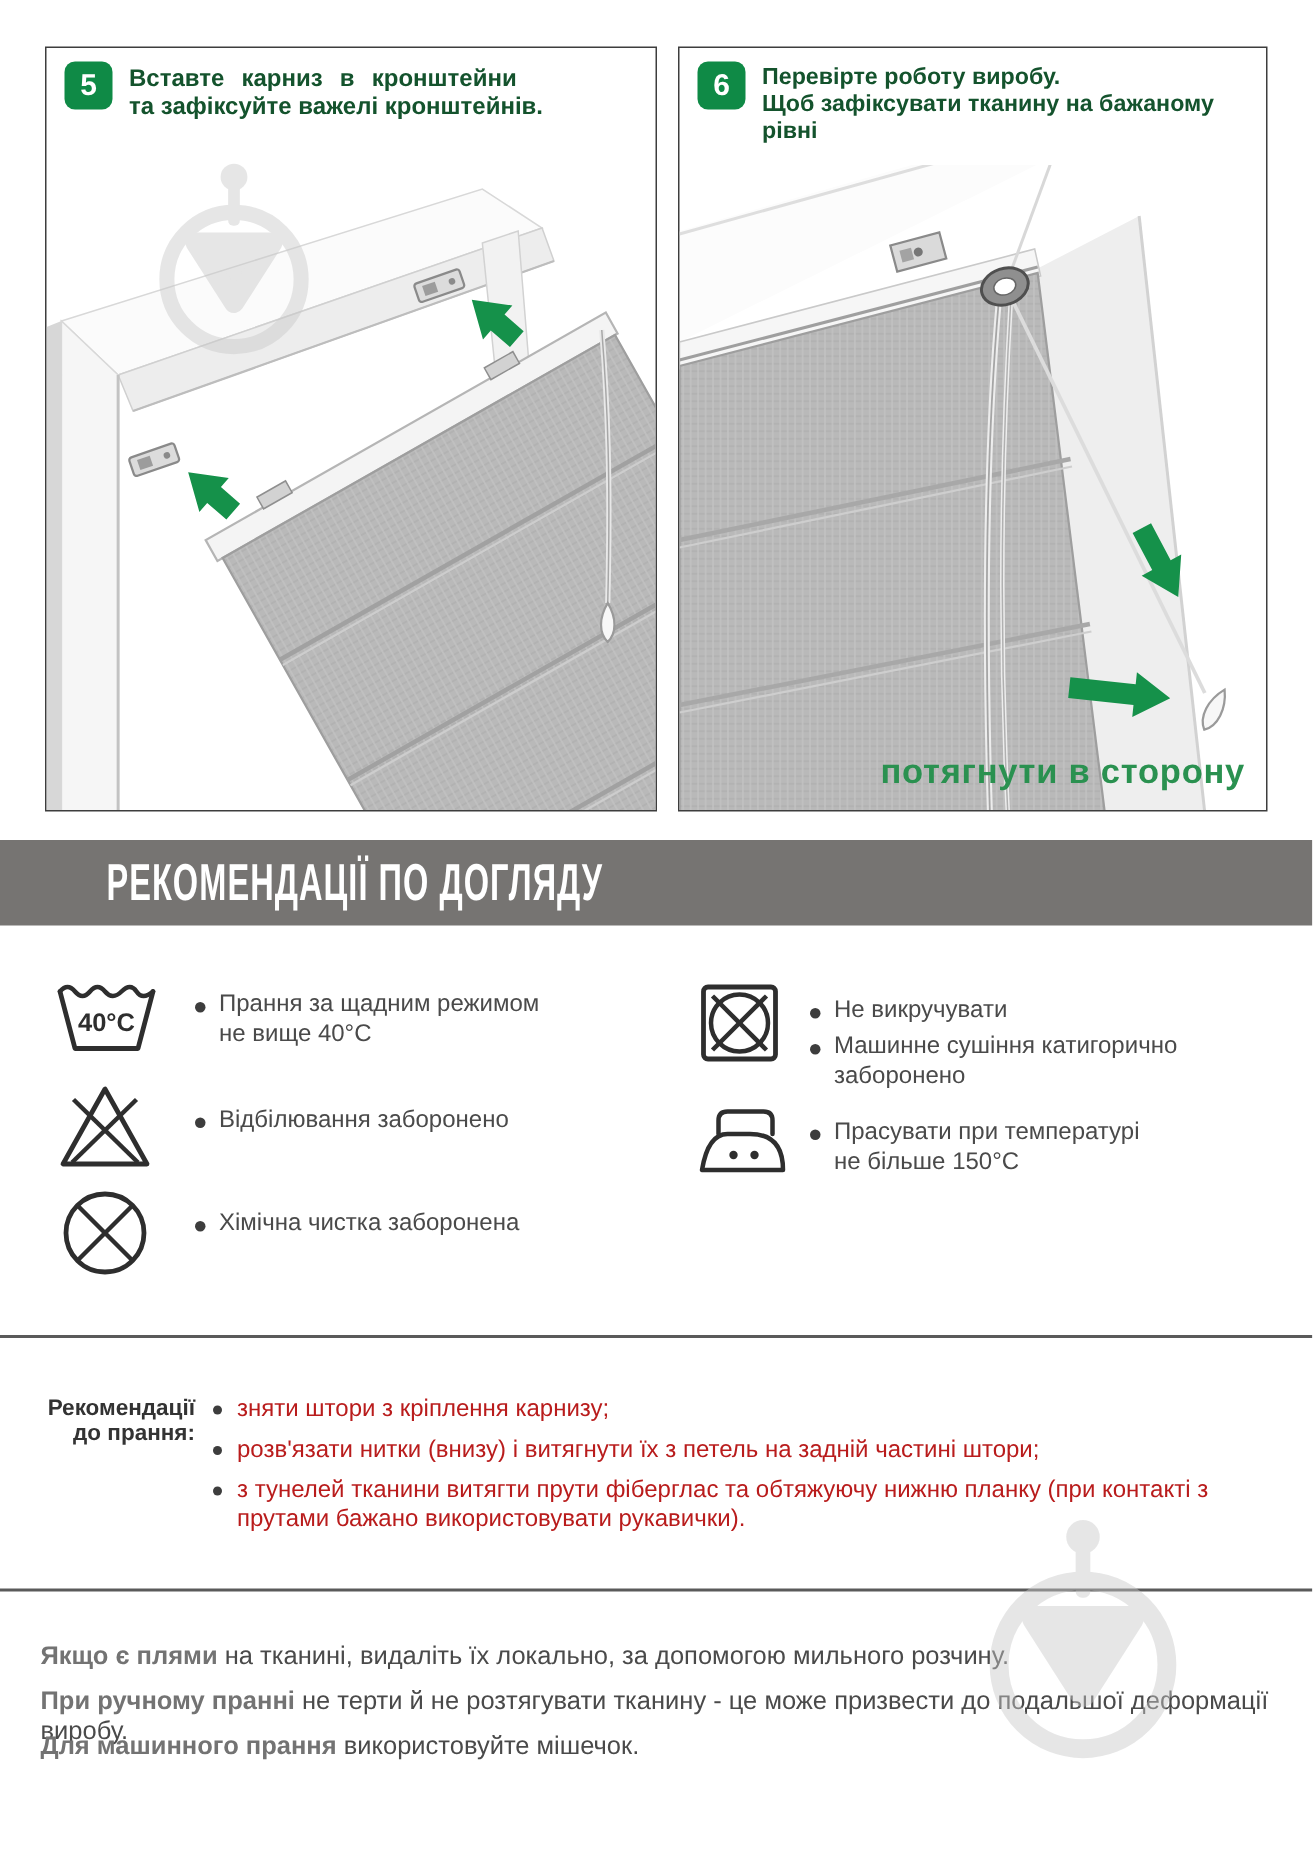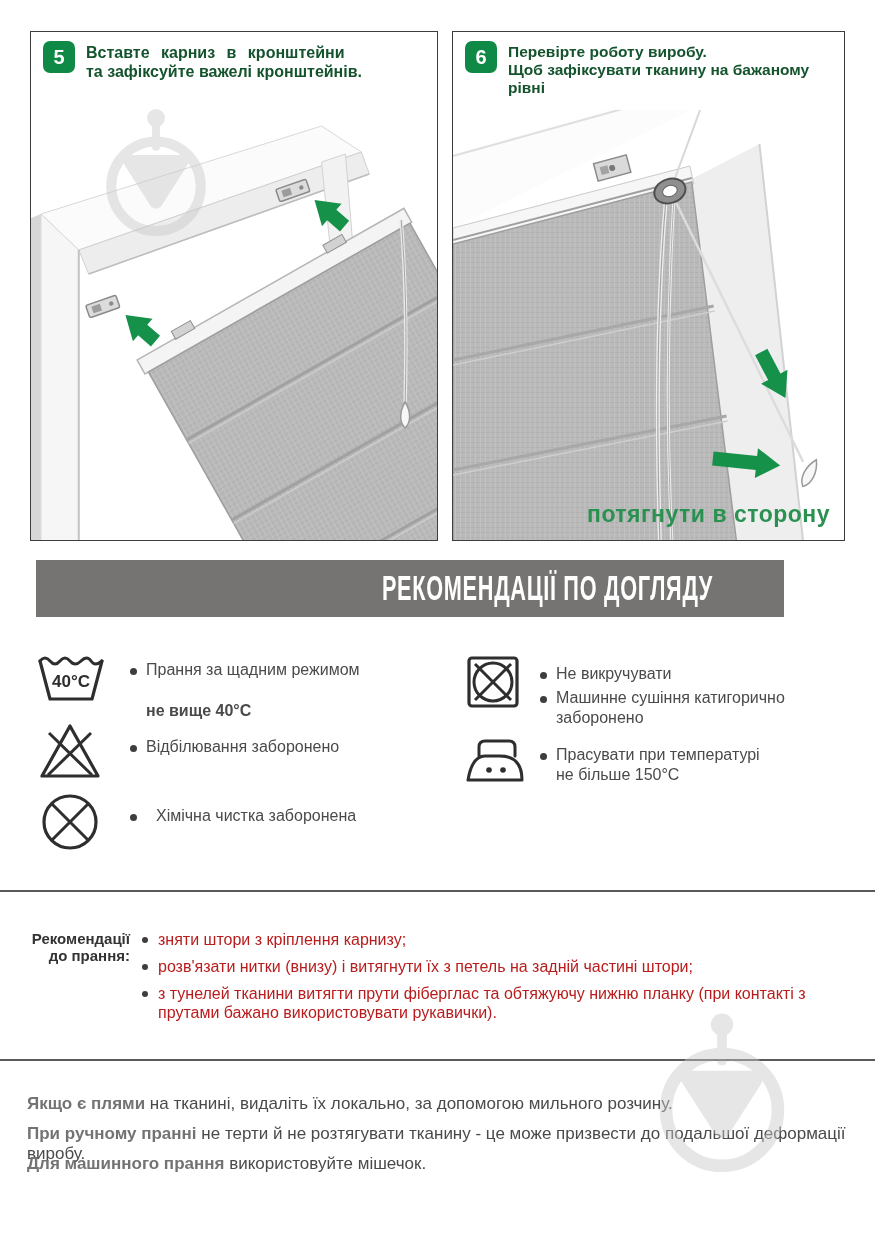--- a/index.html
+++ b/index.html
@@ -20,22 +20,22 @@
            color:#fff; font-weight:bold; font-size:20px; display:flex;
            align-items:center; justify-content:center; }
   .step-text { padding-top:2px; font-size:15.5px; line-height:18px; color:#14532d;font-weight:bold; }
   .panel5 .step-text { font-size:16px; line-height:19px; }
   .panel5 .just { word-spacing:7px; }
   .illus { position:absolute; left:0; top:78px; width:100%; height:432px; z-index:1; }
   .pull-note { position:absolute; left:0; right:14px; bottom:12px; text-align:right;
                color:#2a9150; font-weight:bold; font-size:23px; letter-spacing:0.5px; z-index:3; }
 
   
-  .banner { position:absolute; left:0; top:560px; width:748px; height:57px;
-            background:#767472; display:flex; align-items:center; justify-content:flex-end;margin-left:36px; }
+  .banner { position:absolute; left:0; top:560px; width:875px; height:57px;
+            background:#767472; display:flex; align-items:center; justify-content:flex-start; }
   .banner span { display:inline-block; color:#fff; font-weight:bold; font-size:31px;
                  letter-spacing:1px; transform:scale(0.70,1.12); white-space:nowrap; }
 
   
   .care-icon { position:absolute; }
   .care-icon svg { display:block; }
   .bullet-line { position:absolute; font-size:16px; line-height:20px; color:#4a4a4a; white-space:nowrap; }
   .dot { position:absolute; width:7px; height:7px; border-radius:50%; background:#3d3d3d; }
 
   
@@ -195,41 +195,41 @@
 
   <div class="care-icon" style="left:36px; top:652px;">
     <svg width="70" height="52" viewBox="0 0 70 52">
       <path d="M4,9 L14,47 L56,47 L66,9" fill="none" stroke="#2e2e2e" stroke-width="3.2" stroke-linecap="round" stroke-linejoin="round"></path>
       <path d="M4,9 q5,-6 10,0 t10,0 t10,0 t11,0 t10,0 t11,0" fill="none" stroke="#2e2e2e" stroke-width="3" stroke-linecap="round"></path>
       <text x="35" y="35" text-anchor="middle" font-family="Liberation Sans, sans-serif" font-size="17" font-weight="bold" fill="#2e2e2e">40°C</text>
     </svg>
   </div>
   <span class="dot" style="left:130px; top:668px;"></span>
   <div class="bullet-line" style="left:146px; top:660px;">Прання за щадним режимом</div>
-  <div class="bullet-line" style="left:146px; top:701px;font-weight:bold;">не вище 40°С</div>
+  <div class="bullet-line" style="left:146px; top:680px;">не вище 40°С</div>
 
   <div class="care-icon" style="left:38px; top:722px;">
     <svg width="64" height="58" viewBox="0 0 64 58">
       <polygon points="32,4 4,54 60,54" fill="none" stroke="#2e2e2e" stroke-width="3.2" stroke-linejoin="round"></polygon>
       <line x1="11" y1="11" x2="54" y2="53" stroke="#2e2e2e" stroke-width="3"></line>
       <line x1="53" y1="11" x2="10" y2="53" stroke="#2e2e2e" stroke-width="3"></line>
     </svg>
   </div>
   <span class="dot" style="left:130px; top:745px;"></span>
   <div class="bullet-line" style="left:146px; top:737px;text-align:center;">Відбілювання заборонено</div>
 
   <div class="care-icon" style="left:41px; top:793px;">
     <svg width="58" height="58" viewBox="0 0 58 58">
       <circle cx="29" cy="29" r="26" fill="none" stroke="#2e2e2e" stroke-width="3.2"></circle>
       <line x1="11" y1="11" x2="47" y2="47" stroke="#2e2e2e" stroke-width="3"></line>
       <line x1="47" y1="11" x2="11" y2="47" stroke="#2e2e2e" stroke-width="3"></line>
     </svg>
   </div>
   <span class="dot" style="left:130px; top:814px;"></span>
-  <div class="bullet-line" style="left:156px; top:806px;text-align:right;">Хімічна чистка заборонена</div>
+  <div class="bullet-line" style="left:146px; top:806px;text-align:right;">Хімічна чистка заборонена</div>
 
   <div class="care-icon" style="left:466px; top:655px;">
     <svg width="54" height="54" viewBox="0 0 54 54">
       <rect x="3" y="3" width="48" height="48" rx="3" fill="none" stroke="#2e2e2e" stroke-width="3.2"></rect>
       <circle cx="27" cy="27" r="19" fill="none" stroke="#2e2e2e" stroke-width="3"></circle>
       <line x1="9" y1="9" x2="45" y2="45" stroke="#2e2e2e" stroke-width="3"></line>
       <line x1="45" y1="9" x2="9" y2="45" stroke="#2e2e2e" stroke-width="3"></line>
     </svg>
   </div>
   <span class="dot" style="left:540px; top:672px;"></span>

